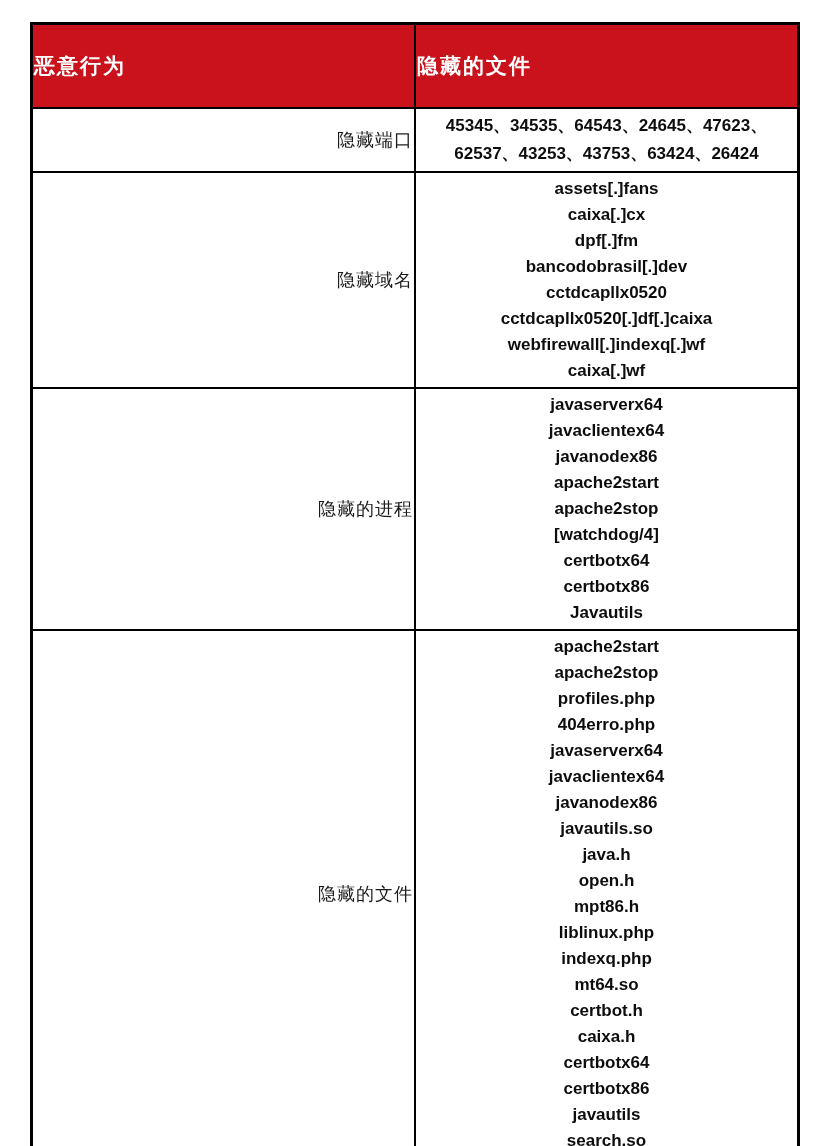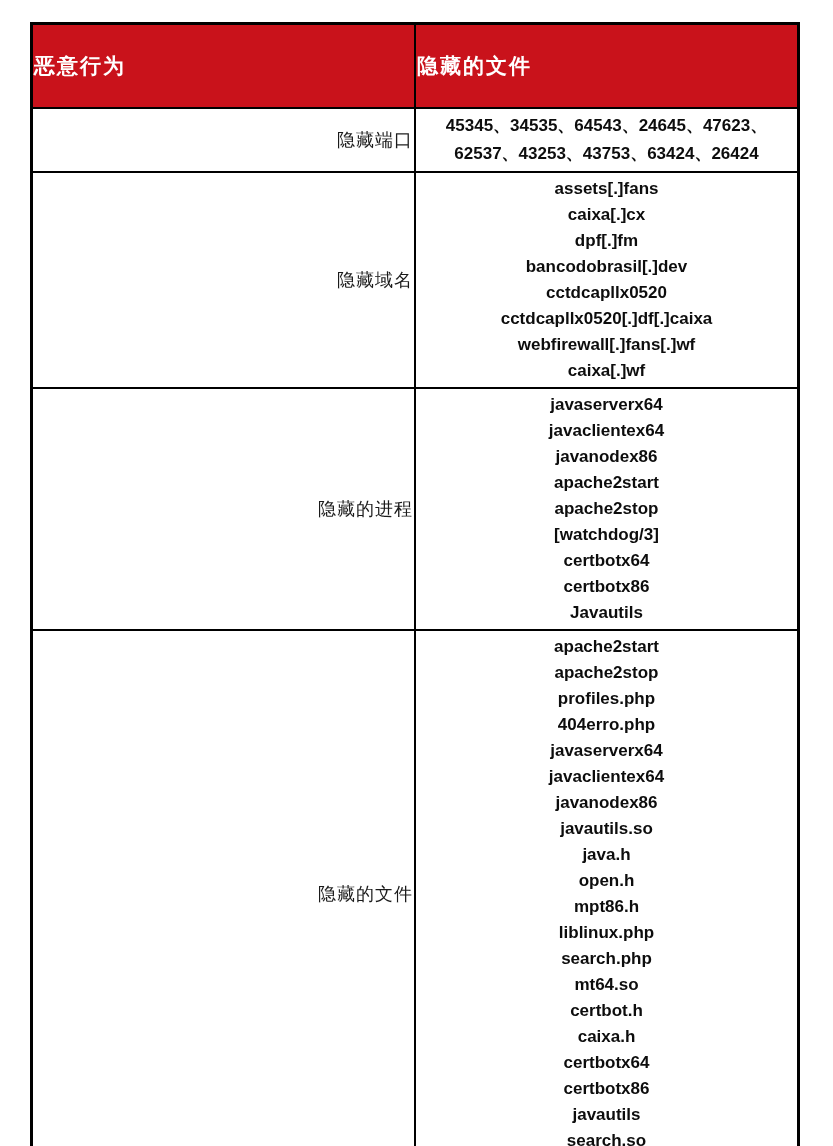--- a/index.html
+++ b/index.html
@@ -89,54 +89,54 @@
         </tr>
         <tr class="row-domains">
           <td class="behavior-cell">隐藏域名</td>
           <td class="desc-cell">
             <div class="desc-line">assets[.]fans</div>
             <div class="desc-line">caixa[.]cx</div>
             <div class="desc-line">dpf[.]fm</div>
             <div class="desc-line">bancodobrasil[.]dev</div>
             <div class="desc-line">cctdcapllx0520</div>
             <div class="desc-line">cctdcapllx0520[.]df[.]caixa</div>
-            <div class="desc-line">webfirewall[.]fans[.]wf</div>
+            <div class="desc-line">webfirewall[.]indexq[.]wf</div>
             <div class="desc-line">caixa[.]wf</div>
           </td>
         </tr>
         <tr class="row-processes">
           <td class="behavior-cell">隐藏的进程</td>
           <td class="desc-cell">
             <div class="desc-line">javaserverx64</div>
             <div class="desc-line">javaclientex64</div>
             <div class="desc-line">javanodex86</div>
             <div class="desc-line">apache2start</div>
             <div class="desc-line">apache2stop</div>
-            <div class="desc-line">[watchdog/3]</div>
+            <div class="desc-line">[watchdog/4]</div>
             <div class="desc-line">certbotx64</div>
             <div class="desc-line">certbotx86</div>
             <div class="desc-line">Javautils</div>
           </td>
         </tr>
         <tr class="row-files">
           <td class="behavior-cell">隐藏的文件</td>
           <td class="desc-cell">
             <div class="desc-line">apache2start</div>
             <div class="desc-line">apache2stop</div>
             <div class="desc-line">profiles.php</div>
             <div class="desc-line">404erro.php</div>
             <div class="desc-line">javaserverx64</div>
             <div class="desc-line">javaclientex64</div>
             <div class="desc-line">javanodex86</div>
             <div class="desc-line">javautils.so</div>
             <div class="desc-line">java.h</div>
             <div class="desc-line">open.h</div>
             <div class="desc-line">mpt86.h</div>
             <div class="desc-line">liblinux.php</div>
-            <div class="desc-line">search.php</div>
+            <div class="desc-line">indexq.php</div>
             <div class="desc-line">mt64.so</div>
             <div class="desc-line">certbot.h</div>
             <div class="desc-line">caixa.h</div>
             <div class="desc-line">certbotx64</div>
             <div class="desc-line">certbotx86</div>
             <div class="desc-line">javautils</div>
             <div class="desc-line">search.so</div>
           </td>
         </tr>
       </tbody>

